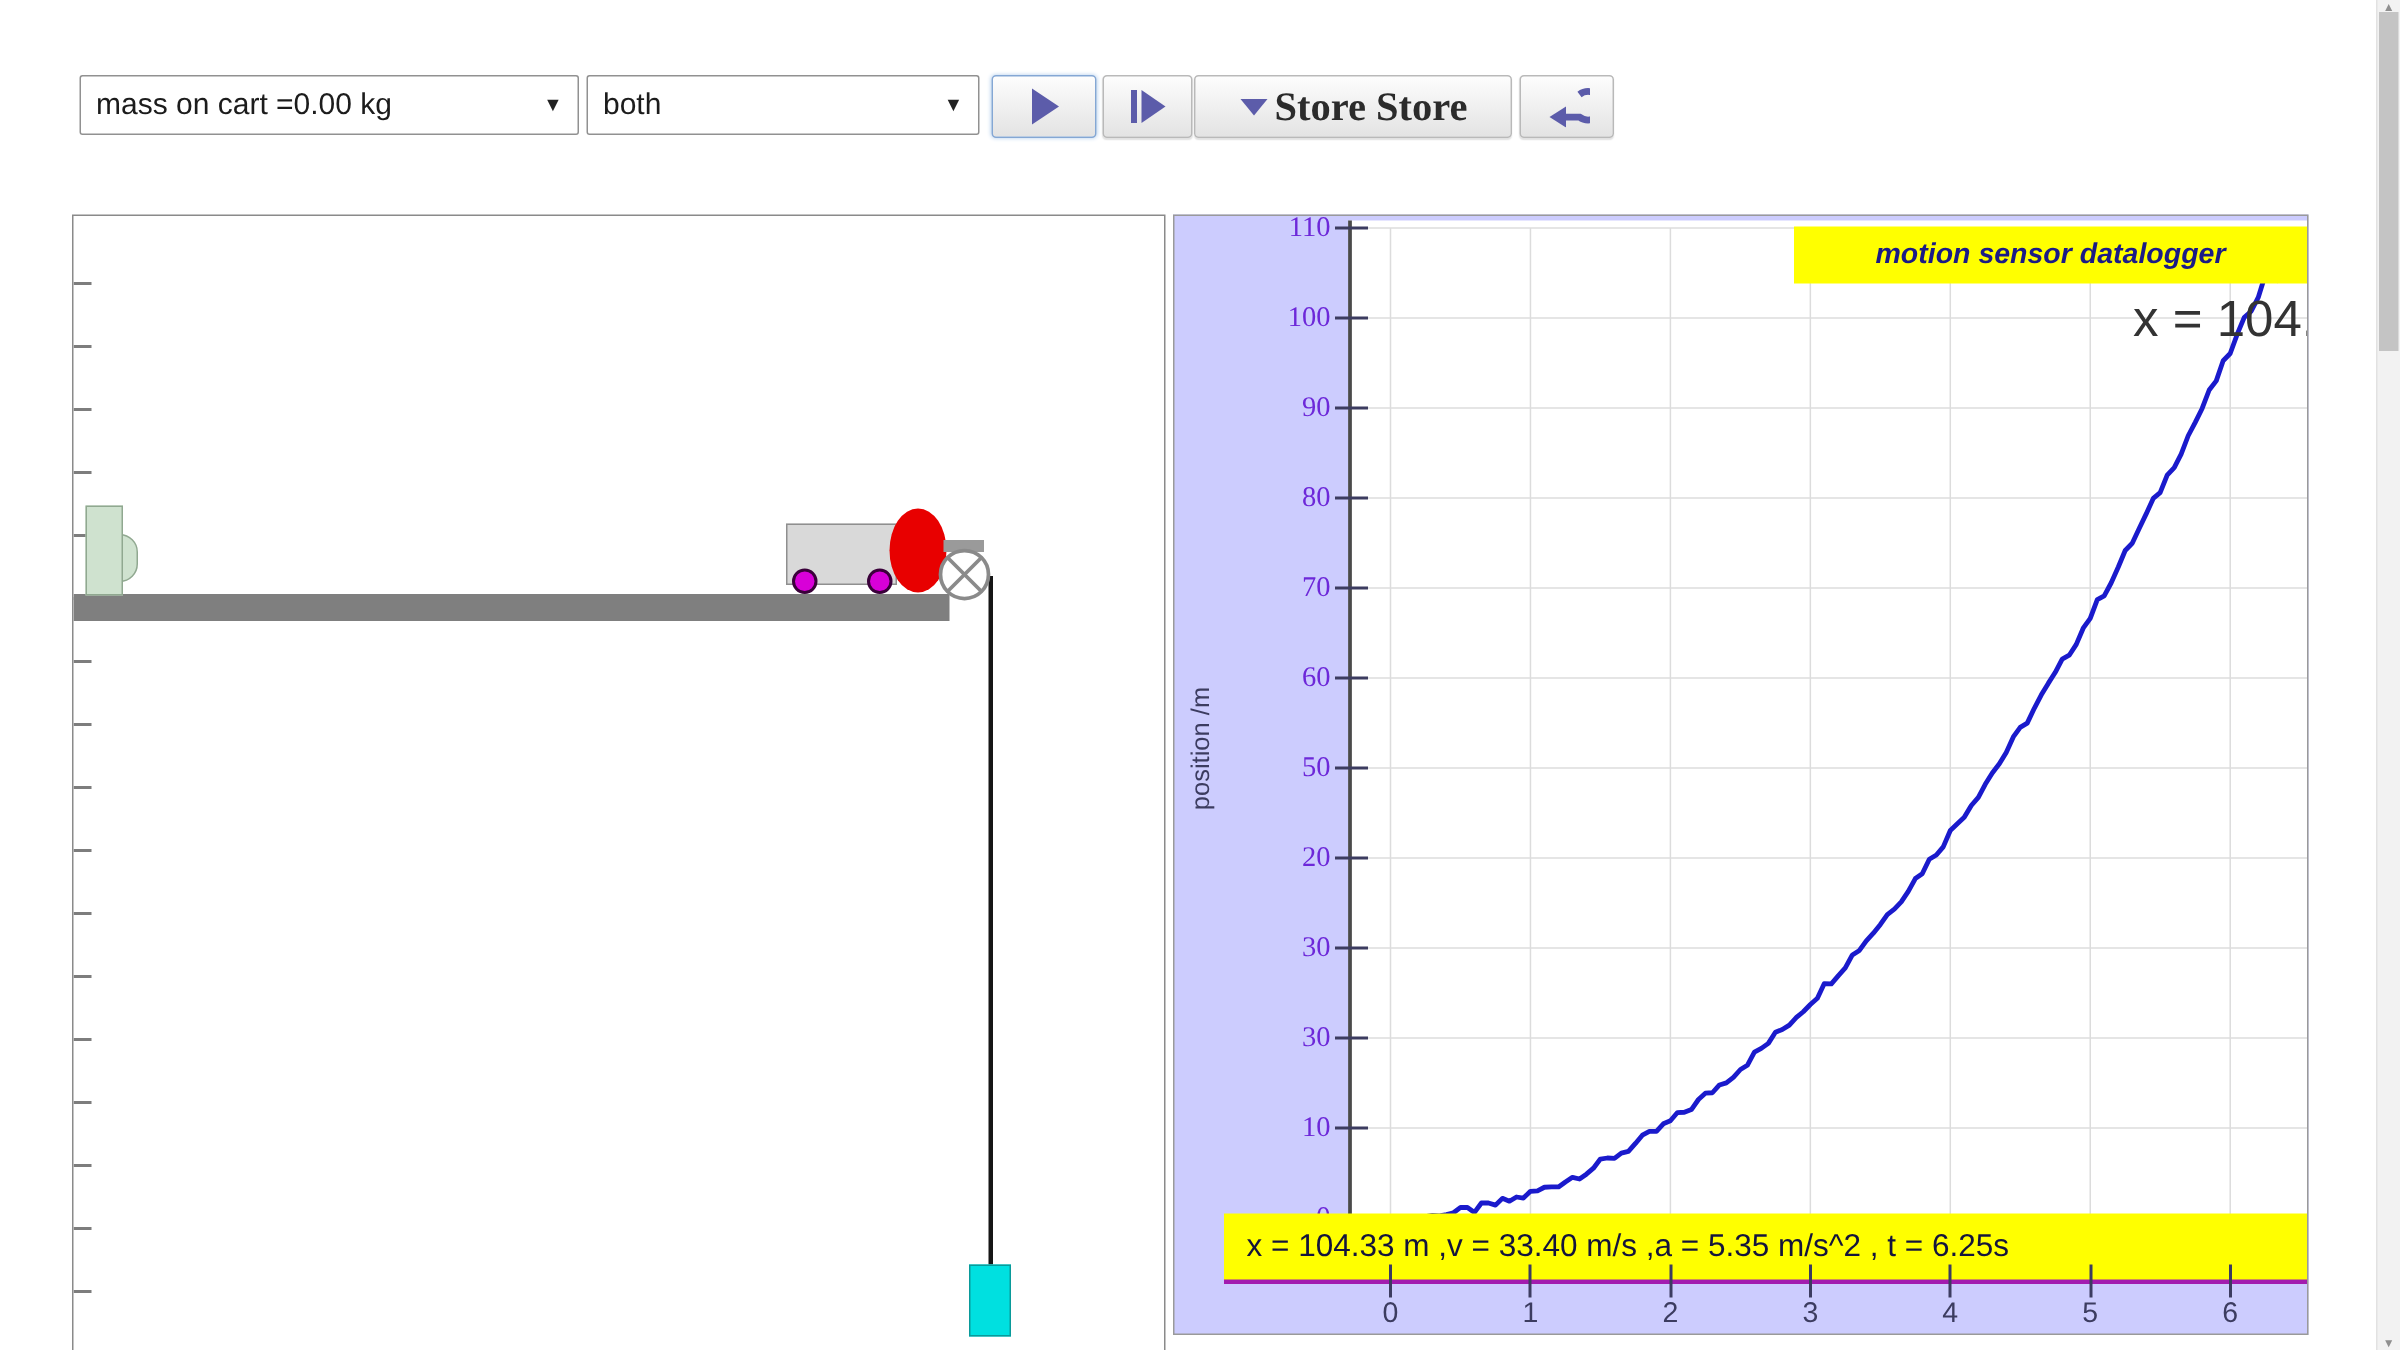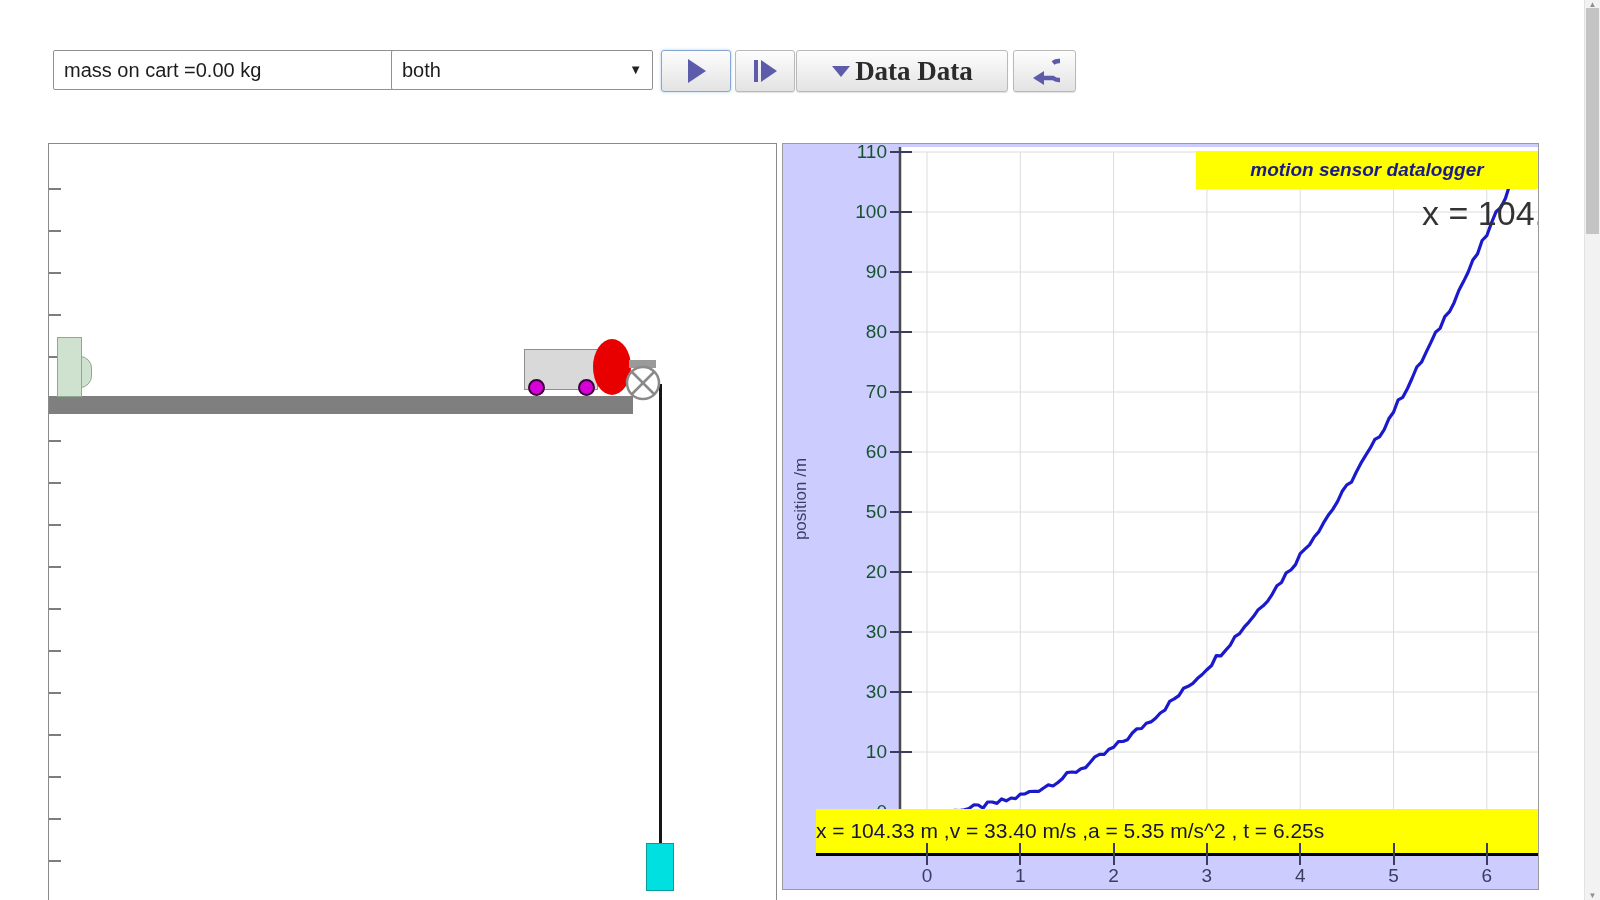--- a/index.html
+++ b/index.html
@@ -18,40 +18,40 @@
   .store-label{font-family:"Liberation Serif", serif;font-weight:bold;font-size:27px;color:#2b2b2b;margin-left:4px;}
   
   .simpanel{position:absolute;left:48px;top:143px;width:727px;height:760px;background:#fff;
             border:1px solid #8a8a8a;overflow:hidden;}
   .graphpanel{position:absolute;left:782px;top:143px;width:755px;height:745px;background:#ccccfe;
               border:1px solid #9a9a9a;overflow:hidden;}
   .simlabel{position:absolute;width:320px;text-align:center;font-size:37px;color:#141414;
             white-space:nowrap;z-index:6;}
   .ruler-tick{position:absolute;left:0;width:12px;height:2px;background:#7d7d7d;}
   
-  .ylab{position:absolute;left:58px;width:46px;text-align:right;font-size:19px;color:#14532d;z-index:2;}
+  .ylab{position:absolute;left:58px;width:46px;text-align:right;font-size:19px;color:#6d28d9;z-index:2;font-family:Liberation Serif, serif;}
   .xlab{position:absolute;width:34px;text-align:center;font-size:19px;color:#3c3c60;top:721px;z-index:6;}
   .xtick{position:absolute;width:2px;height:22px;background:#3c3c60;top:699px;z-index:6;}
   .yellowbar{position:absolute;left:33px;top:665px;width:722px;height:44px;background:#ffff00;
-             border-bottom:3px solid #000000;z-index:5;font-size:21px;color:#14143c;
-             line-height:44px;box-sizing:content-box;white-space:nowrap;overflow:hidden;}
+             border-bottom:3px solid #a21caf;z-index:5;font-size:21px;color:#14143c;
+             line-height:44px;padding-left:15px;box-sizing:content-box;white-space:nowrap;overflow:hidden;}
   .dataloggerlabel{position:absolute;left:413px;top:7px;width:342px;height:38px;background:#ffff00;
              z-index:7;text-align:center;font-size:19px;font-weight:bold;color:#1b1b86;line-height:38px;font-style:italic;}
   .readout{position:absolute;right:-6px;top:50px;font-size:34px;color:#333;z-index:4;white-space:nowrap;}
   .posaxis{position:absolute;left:-52px;top:345px;width:140px;text-align:center;font-size:17px;color:#3c3c60;
            transform:rotate(-90deg);z-index:2;}
   
   .sb-track{position:absolute;left:1584px;top:0;width:16px;height:900px;background:#f2f2f2;border-left:1px solid #e2e2e2;}
   .sb-thumb{position:absolute;left:1px;top:8px;width:13px;height:226px;background:#c4c4c4;}
   .sb-arrow{position:absolute;left:0;width:15px;text-align:center;font-size:8px;color:#8f8f8f;}
 </style>
 </head>
 <body>
 
-<div class="dropdown" style="left:53px;width:331px;padding-left:46px;">
+<div class="dropdown" style="left:53px;width:331px;">
   <span class="dd-text">mass on cart =0.00 kg</span>
   <span class="dd-arrow">▼</span>
 </div>
 <div class="dropdown" style="left:391px;width:260px;">
   <span class="dd-text">both</span>
   <span class="dd-arrow">▼</span>
 </div>
 <div class="tbtn focus" style="left:661px;width:68px;">
   <svg width="24" height="26">
       <polygon points="4,1 22,13 4,25" fill="#5c5caa"></polygon>
@@ -60,21 +60,21 @@
 <div class="tbtn" style="left:735px;width:58px;">
   <svg width="26" height="24">
       <rect x="2" y="1" width="4" height="22" fill="#5c5caa"></rect>
       <polygon points="9,1 25,12 9,23" fill="#5c5caa"></polygon>
     </svg>
 </div>
 <div class="tbtn" style="left:796px;width:210px;">
   <svg width="20" height="14">
       <polygon points="1,2 19,2 10,13" fill="#5c5caa"></polygon>
     </svg>
-  <span class="store-label">Data Data</span>
+  <span class="store-label">Store Store</span>
 </div>
 <div class="tbtn" style="left:1013px;width:61px;">
   <svg width="30" height="28">
     <path d="M23 6 A9.5 9.5 0 1 1 23 21 L12 21" fill="none" stroke="#5c5caa" stroke-width="4.5"></path>
     <polygon points="14,14 3,21 14,28" fill="#5c5caa"></polygon>
   </svg>
 </div>
 
 <div class="simpanel">
   <div id="ruler">

